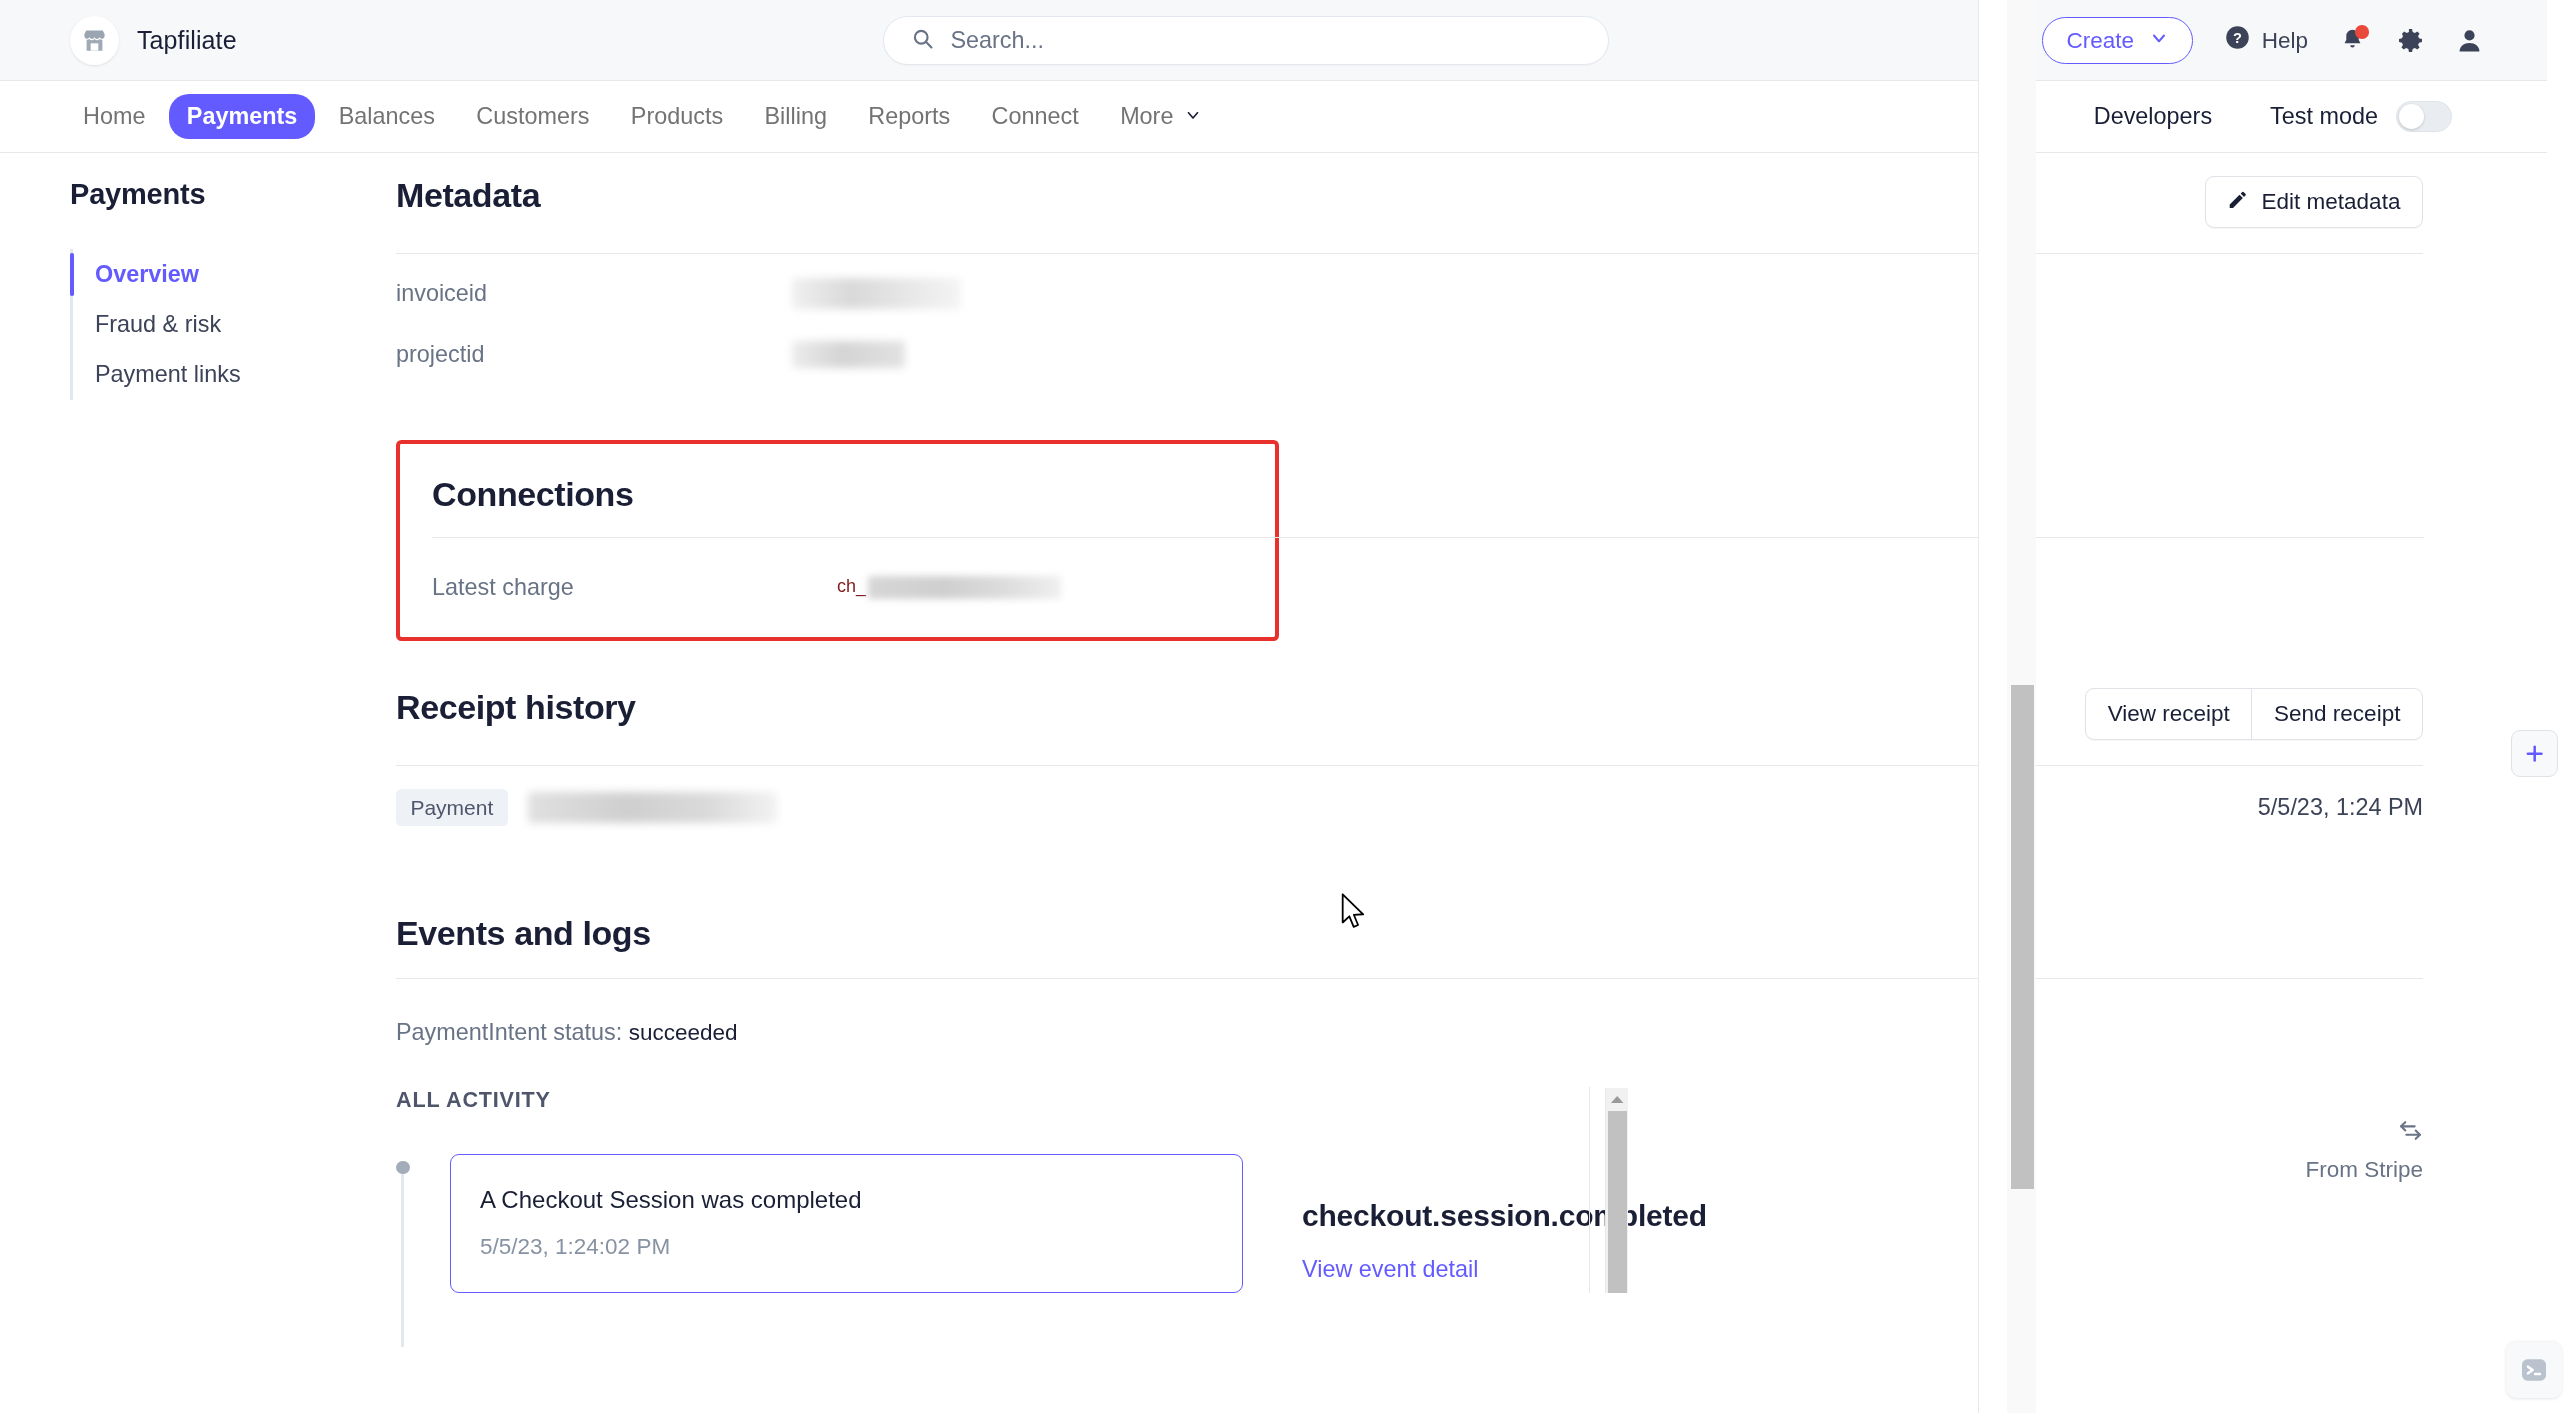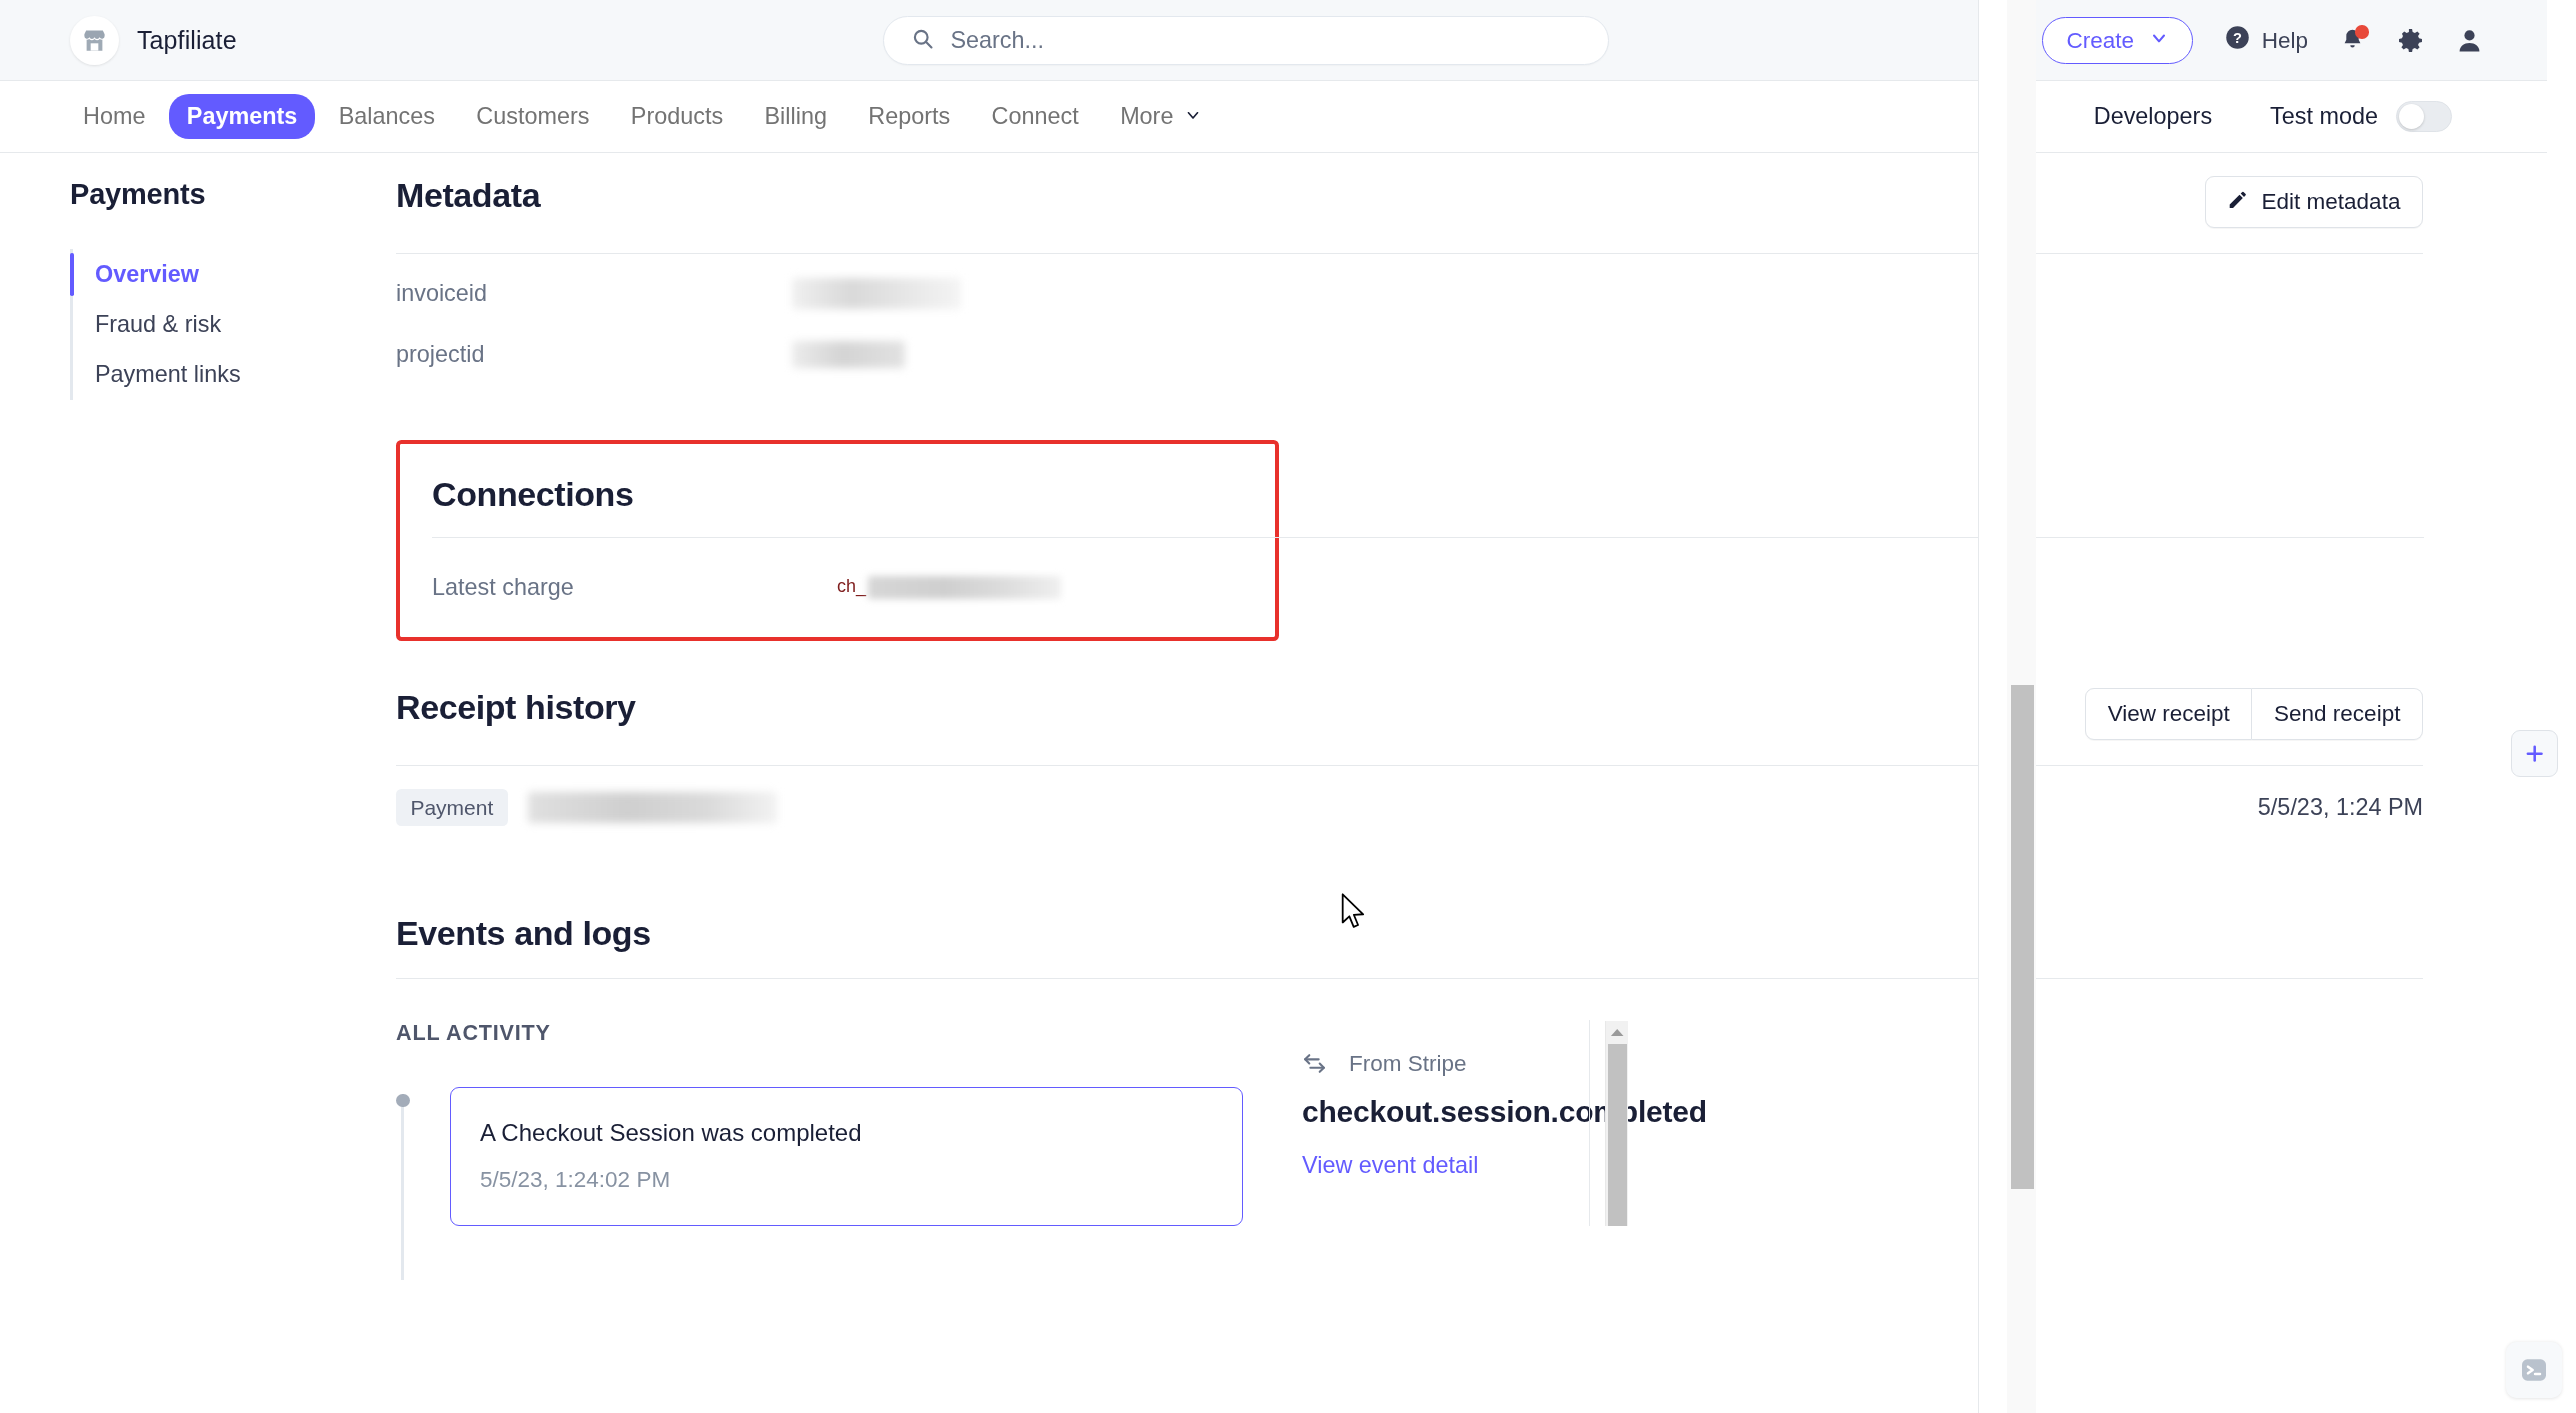--- a/index.html
+++ b/index.html
@@ -146,21 +146,21 @@
   .tl { position: relative; margin-top: 41px; padding-left: 18px; }
   .tl-line { position: absolute; left: 5.4px; top: 16px; bottom: -54px; width: 2.7px; background: #e3e8ee; }
   .tl-dot { position: absolute; left: 0; top: 7.2px; width: 13.5px; height: 13.5px; border-radius: 50%; background: #a3acb9; }
   .tl-card {
     margin-left: 36px; border: 1.8px solid #635bff; border-radius: 9px;
     padding: 31px 29px 32px 29px; background:#fff;
   }
   .tl-card-title { font-size: 24px; color: #1a1f36; }
   .tl-card-time { font-size: 22.5px; color: #8792a2; margin-top: 20px; }
 
-  .from-row { display: flex; align-items: flex-start; gap: 22px; }
+  .from-row { display: flex; align-items: flex-end; gap: 11px; flex-direction: column; }
   .from-txt { font-size: 22.5px; color: #697386; }
   .evt-name { font-size: 30px; font-weight: 700; color: #1a1f36; margin-top: 16px; letter-spacing: -0.2px; }
   .evt-link { font-size: 23.4px; color: #635bff; margin-top: 23.4px; cursor: pointer; }
   .evt-data { font-size: 26px; font-weight: 700; color: #1a1f36; margin-top: 49px; }
 
   
   .inner-sb {
     position: absolute; left: 1209px; top: 0.9px; width: 23.4px; bottom: 0;
     background: #f1f1f1; border-left: 0.9px solid #e8e8e8;
   }
@@ -357,20 +357,24 @@
         <span class="blur-val" style="width:249px;height:31px;background:linear-gradient(90deg,#e0e0e0,#cfcfcf 40%,#dadada 72%,#f2f2f2);filter:blur(4.5px);"></span>
         <span class="ts">5/5/23, 1:24 PM</span>
       </div>
 
       <div class="sec-head" style="margin-top:68px;">
         <div class="sec-title">Events and logs</div>
       </div>
       <div class="hr"></div>
 
       <div style="margin-top:40px;">
+        <div class="status-line">
+          <span>PaymentIntent status:</span>
+          <b>succeeded</b>
+        </div>
       </div>
 
       <div class="activity">
         <div class="act-left">
           <div class="small-cap">ALL ACTIVITY</div>
           <div class="tl">
             <span class="tl-line"></span>
             <span class="tl-dot"></span>
             <div class="tl-card">
               <div class="tl-card-title">A Checkout Session was completed</div>

